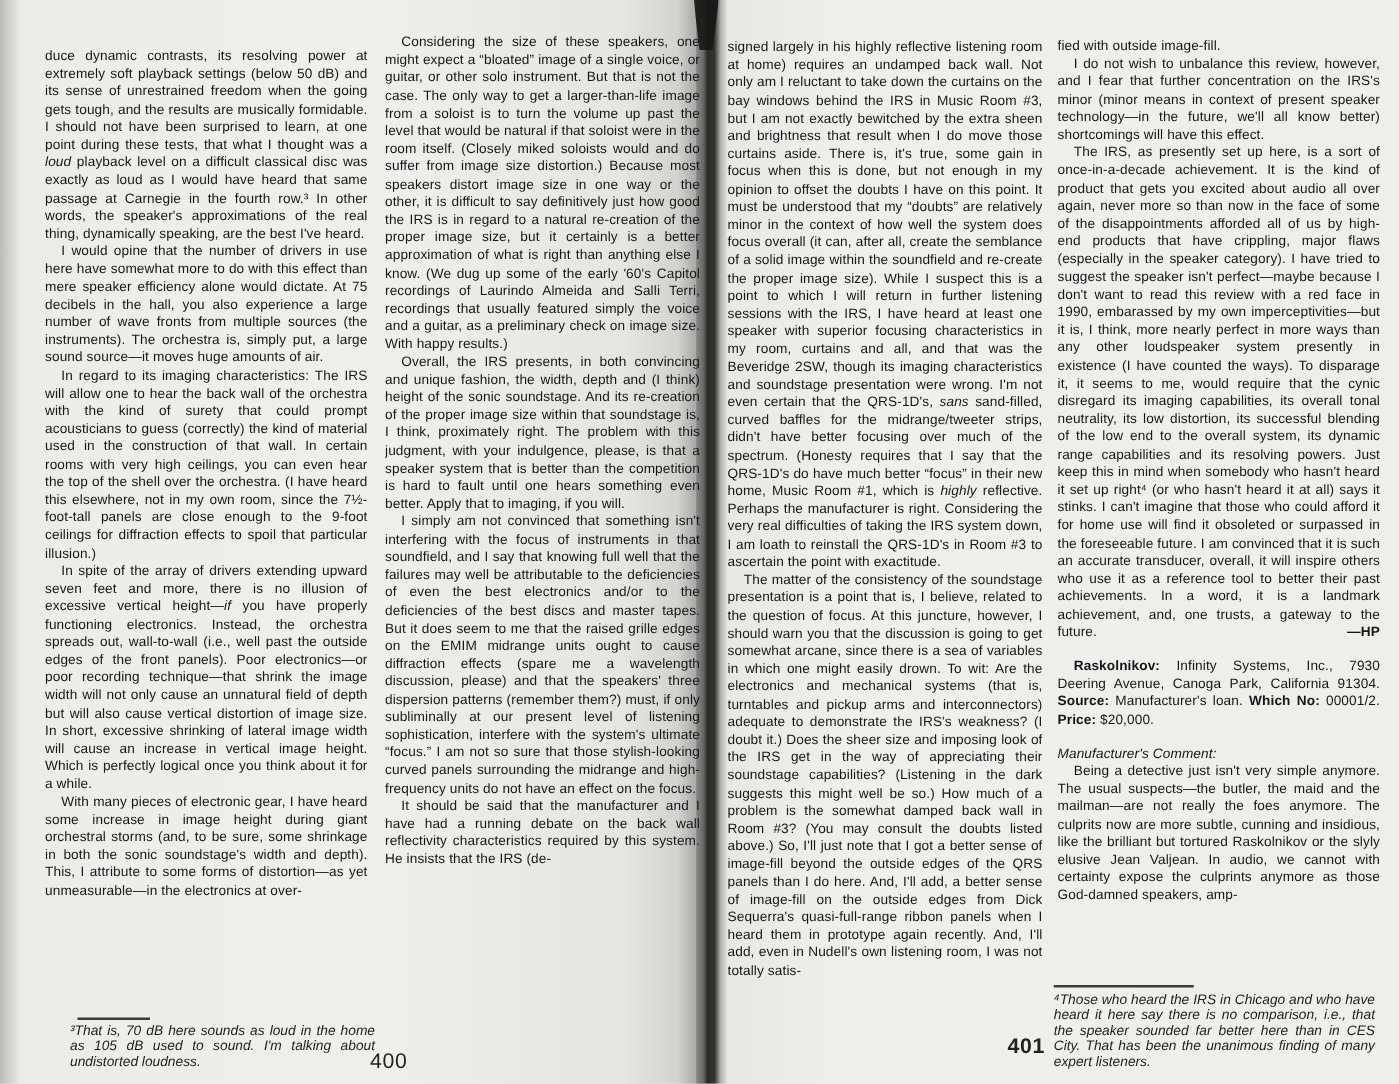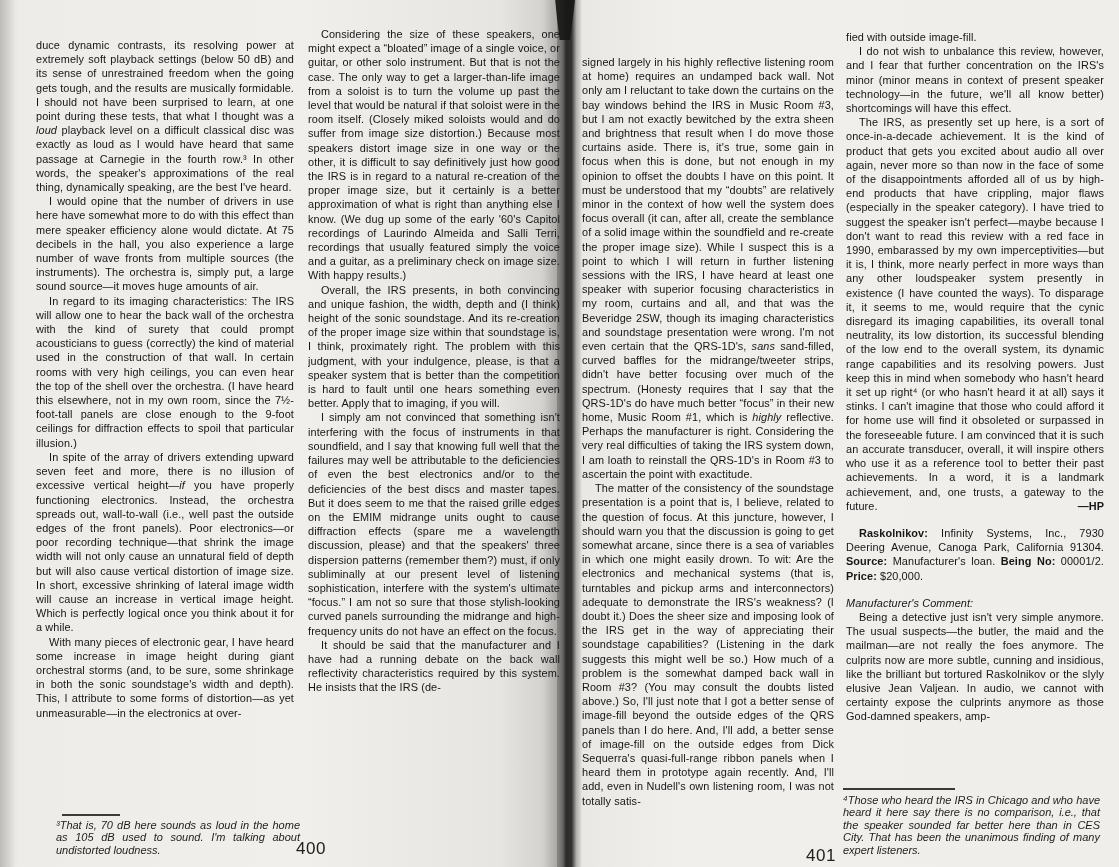--- a/index.html
+++ b/index.html
@@ -43,21 +43,21 @@
     position:absolute;
     text-align:justify;
     color:#161616;
     font-size:10.9px;
     line-height:14.2px;
     letter-spacing:0.1px;
     overflow:hidden;
   }
   #col0 { left:36px;  top:38px; width:258px; max-height:772px; }
   #col1 { left:308px; top:27px; width:252px; max-height:833px; }
-  #col2 { left:582px; top:31px; width:252px; max-height:828px;margin-top:24px; }
+  #col2 { left:582px; top:31px; width:252px; max-height:828px; }
   #col3 { left:846px; top:30px; width:258px; max-height:754px; }
   .para.indent { text-indent:13px; }
   .para.gap { margin-top:13px; }
   .bold { font-weight:bold; }
   .italic { font-style:italic; }
   .flush-right { float:right; font-weight:bold; }
   .fn-rule { position:absolute; height:1.5px; background:#3a3a38; }
   .fn-rule-left  { left:62px;  top:814px; width:58px; }
   .fn-rule-right { left:843px; top:788px; width:112px; }
   .footnote {
@@ -70,21 +70,21 @@
   }
   .footnote-left  { left:56px;  top:819px; width:244px; }
   .footnote-right { left:843px; top:794px; width:257px; }
   .page-number {
     position:absolute;
     font-size:17px;
     color:#21211f;
     letter-spacing:0.5px;
   }
   .page-number-left  { left:296px; top:839px; }
-  .page-number-right { left:806px; top:846px; }
+  .page-number-right { left:806px; top:827px;font-weight:bold; }
 </style>
 </head>
 <body>
 
 <div class="spread">
 
   <div class="page page-left"></div>
   <div class="page page-right"></div>
 
   <div class="edge-strip"></div>
@@ -105,21 +105,21 @@
       <p class="para indent">It should be said that the manufacturer and I have had a running debate on the back wall reflectivity characteristics required by this system. He insists that the IRS (de-</p>
     </div>
   <div class="col" id="col2">
       <p class="para">signed largely in his highly reflective listening room at home) requires an undamped back wall. Not only am I reluctant to take down the curtains on the bay windows behind the IRS in Music Room #3, but I am not exactly bewitched by the extra sheen and brightness that result when I do move those curtains aside. There is, it's true, some gain in focus when this is done, but not enough in my opinion to offset the doubts I have on this point. It must be understood that my “doubts” are relatively minor in the context of how well the system does focus overall (it can, after all, create the semblance of a solid image within the soundfield and re-create the proper image size). While I suspect this is a point to which I will return in further listening sessions with the IRS, I have heard at least one speaker with superior focusing characteristics in my room, curtains and all, and that was the Beveridge 2SW, though its imaging characteristics and soundstage presentation were wrong. I'm not even certain that the QRS-1D's, <span class="italic">sans</span> sand-filled, curved baffles for the midrange/tweeter strips, didn't have better focusing over much of the spectrum. (Honesty requires that I say that the QRS-1D's do have much better “focus” in their new home, Music Room #1, which is <span class="italic">highly</span> reflective. Perhaps the manufacturer is right. Considering the very real difficulties of taking the IRS system down, I am loath to reinstall the QRS-1D's in Room #3 to ascertain the point with exactitude.</p>
       <p class="para indent">The matter of the consistency of the soundstage presentation is a point that is, I believe, related to the question of focus. At this juncture, however, I should warn you that the discussion is going to get somewhat arcane, since there is a sea of variables in which one might easily drown. To wit: Are the electronics and mechanical systems (that is, turntables and pickup arms and interconnectors) adequate to demonstrate the IRS's weakness? (I doubt it.) Does the sheer size and imposing look of the IRS get in the way of appreciating their soundstage capabilities? (Listening in the dark suggests this might well be so.) How much of a problem is the somewhat damped back wall in Room #3? (You may consult the doubts listed above.) So, I'll just note that I got a better sense of image-fill beyond the outside edges of the QRS panels than I do here. And, I'll add, a better sense of image-fill on the outside edges from Dick Sequerra's quasi-full-range ribbon panels when I heard them in prototype again recently. And, I'll add, even in Nudell's own listening room, I was not totally satis-</p>
     </div>
   <div class="col" id="col3">
       <p class="para">fied with outside image-fill.</p>
       <p class="para indent">I do not wish to unbalance this review, however, and I fear that further concentration on the IRS's minor (minor means in context of present speaker technology—in the future, we'll all know better) shortcomings will have this effect.</p>
       <p class="para indent">The IRS, as presently set up here, is a sort of once-in-a-decade achievement. It is the kind of product that gets you excited about audio all over again, never more so than now in the face of some of the disappointments afforded all of us by high-end products that have crippling, major flaws (especially in the speaker category). I have tried to suggest the speaker isn't perfect—maybe because I don't want to read this review with a red face in 1990, embarassed by my own imperceptivities—but it is, I think, more nearly perfect in more ways than any other loudspeaker system presently in existence (I have counted the ways). To disparage it, it seems to me, would require that the cynic disregard its imaging capabilities, its overall tonal neutrality, its low distortion, its successful blending of the low end to the overall system, its dynamic range capabilities and its resolving powers. Just keep this in mind when somebody who hasn't heard it set up right⁴ (or who hasn't heard it at all) says it stinks. I can't imagine that those who could afford it for home use will find it obsoleted or surpassed in the foreseeable future. I am convinced that it is such an accurate transducer, overall, it will inspire others who use it as a reference tool to better their past achievements. In a word, it is a landmark achievement, and, one trusts, a gateway to the future. <span class="bold flush-right">—HP</span></p>
-      <p class="para indent gap"><span class="bold">Raskolnikov:</span> Infinity Systems, Inc., 7930 Deering Avenue, Canoga Park, California 91304. <span class="bold">Source:</span> Manufacturer's loan. <span class="bold">Being No:</span> 00001/2. <span class="bold">Price:</span> $20,000.</p>
+      <p class="para indent gap"><span class="bold">Raskolnikov:</span> Infinity Systems, Inc., 7930 Deering Avenue, Canoga Park, California 91304. <span class="bold">Source:</span> Manufacturer's loan. <span class="bold">Which No:</span> 00001/2. <span class="bold">Price:</span> $20,000.</p>
       <p class="para gap"><span class="italic">Manufacturer's Comment:</span></p>
       <p class="para indent">Being a detective just isn't very simple anymore. The usual suspects—the butler, the maid and the mailman—are not really the foes anymore. The culprits now are more subtle, cunning and insidious, like the brilliant but tortured Raskolnikov or the slyly elusive Jean Valjean. In audio, we cannot with certainty expose the culprints anymore as those God-damned speakers, amp-</p>
     </div>
 
   <div class="fn-rule fn-rule-left"></div>
   <div class="footnote footnote-left">³That is, 70 dB here sounds as loud in the home as 105 dB used to sound. I'm talking about undistorted loudness.</div>
 
   <div class="fn-rule fn-rule-right"></div>
   <div class="footnote footnote-right">⁴Those who heard the IRS in Chicago and who have heard it here say there is no comparison, i.e., that the speaker sounded far better here than in CES City. That has been the unanimous finding of many expert listeners.</div>
 

